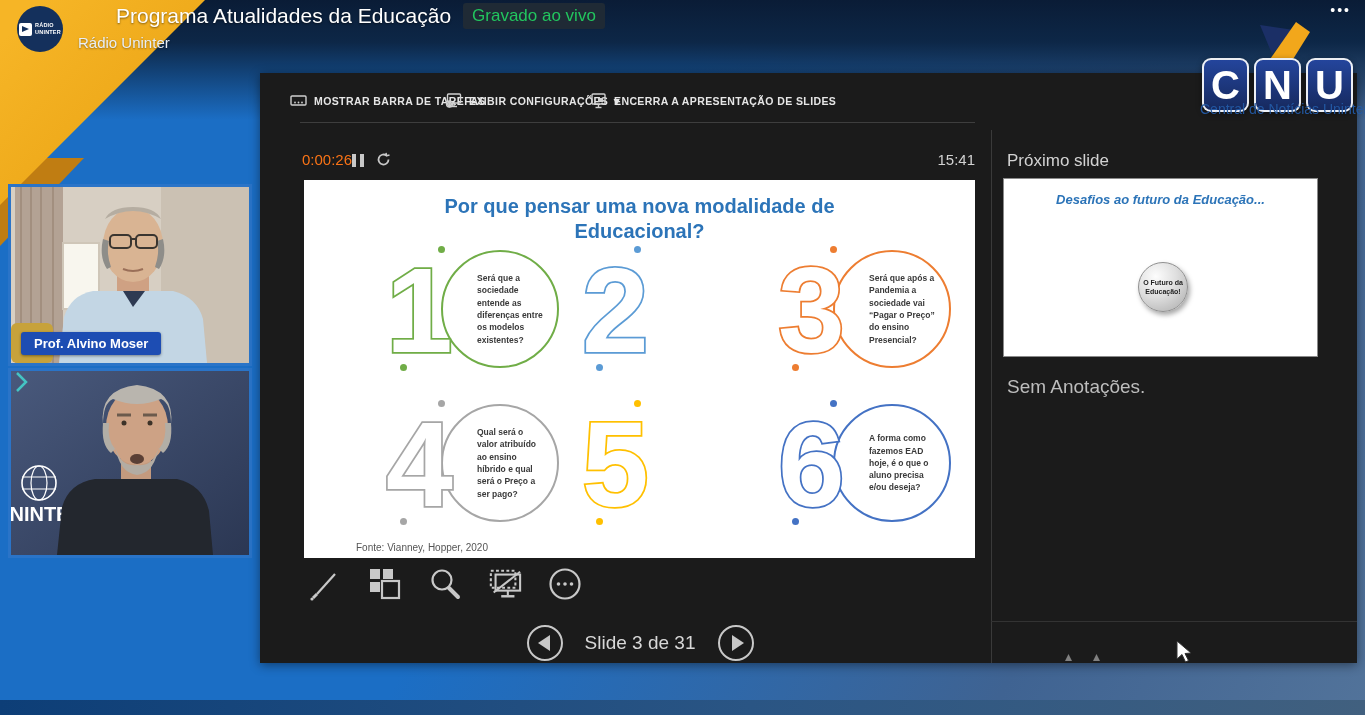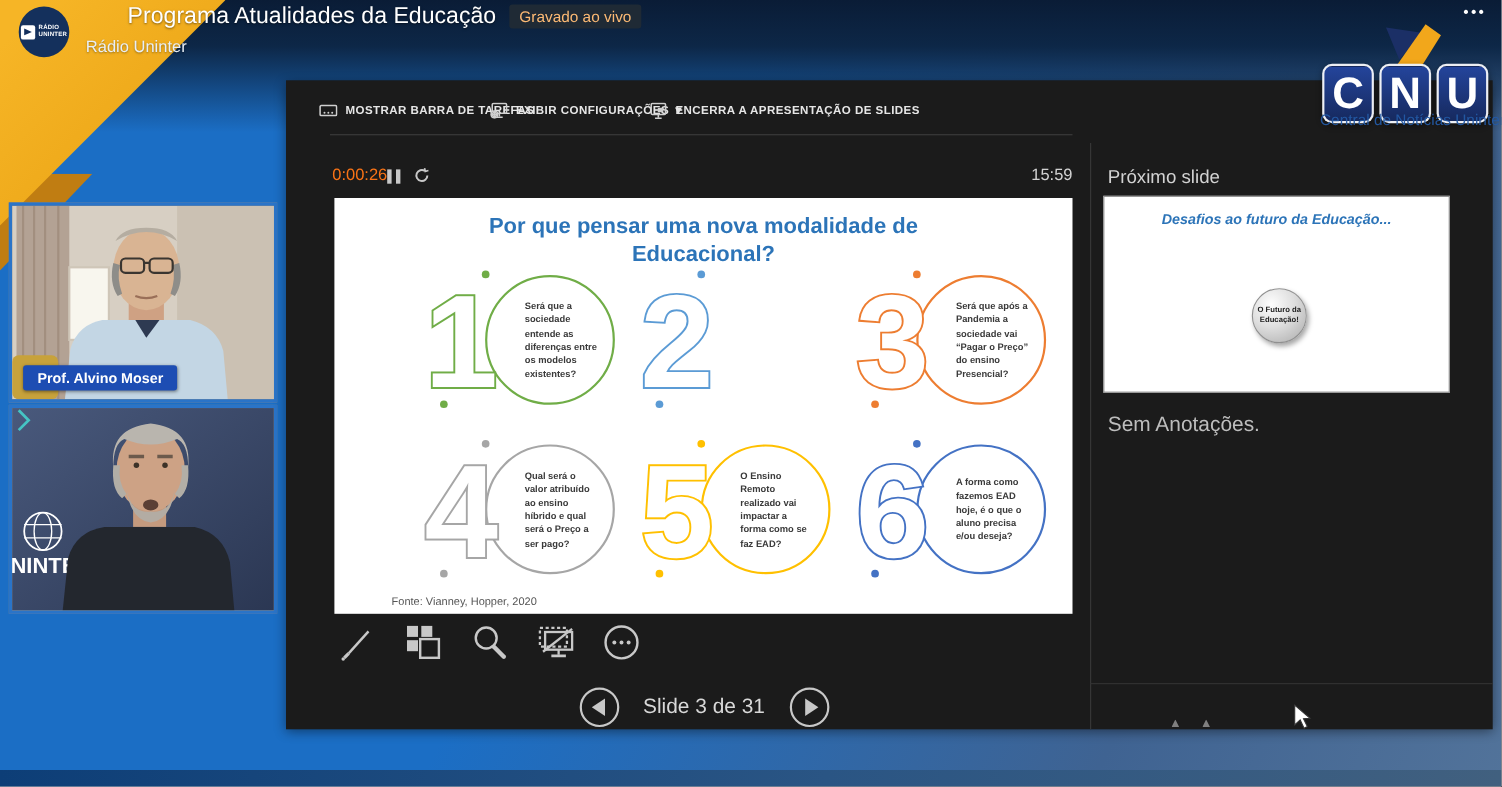--- a/index.html
+++ b/index.html
@@ -21,21 +21,21 @@
 
   
   .radio-logo { position:absolute; left:17px; top:6px; width:46px; height:46px; border-radius:50%;
     background:#14305c; display:flex; align-items:center; justify-content:center; gap:3px; }
   .radio-logo .rl-ic { width:13px; height:13px; background:#fff; border-radius:2px; position:relative; }
   .radio-logo .rl-ic:before { content:""; position:absolute; left:3px; top:3px; border-left:7px solid #14305c;
     border-top:3.5px solid transparent; border-bottom:3.5px solid transparent; }
   .radio-logo .rl-tx { color:#fff; font-size:5.5px; font-weight:bold; line-height:1.2; letter-spacing:.2px; }
   .hdr-title-row { position:absolute; left:76px; top:3px; display:flex; align-items:center; gap:12px;padding-left:40px; }
   .hdr-title { color:#fff; font-size:21px; font-weight:400; text-shadow:0 1px 2px rgba(0,0,0,.5); }
-  .live-badge { background:#1f2a35; color:#fdba74; font-size:14px; padding:3px 9px; border-radius:3px; white-space:nowrap; }
+  .live-badge { background:#1f2a35; color:#22c55e; font-size:17px; padding:3px 9px; border-radius:3px; white-space:nowrap; }
   .hdr-sub { position:absolute; left:78px; top:34px; color:#e9eff6; font-size:15px; text-shadow:0 1px 2px rgba(0,0,0,.4); }
   .dots-menu { position:absolute; right:14px; top:2px; color:#fff; font-size:14px; letter-spacing:2px; cursor:pointer; }
 
   
   .feed { position:absolute; left:8px; width:244px; border:3px solid #2a74c8; overflow:hidden; background:#888; }
   .feed1 { top:184px; height:182px; }
   .feed2 { top:368px; height:190px; }
   .feed svg { display:block; }
   .name-tag { position:absolute; left:10px; bottom:8px; background:#1d4db3; color:#fff; font-size:13px;
     font-weight:bold; padding:4px 13px; border-radius:3px; white-space:nowrap; box-shadow:0 1px 3px rgba(0,0,0,.4); }
@@ -242,21 +242,21 @@
     <span class="pause-btn">
         <i></i>
         <i></i>
       </span>
     <span class="replay-btn">
       <svg width="15" height="15" viewBox="0 0 15 15" fill="none" stroke="#c8c8c8" stroke-width="1.8">
         <path d="M12.5,7.5 a5,5 0 1 1 -2.2,-4.1"></path>
           <path d="M10,0.8 L10.6,3.8 L13.5,3.0" stroke-width="1.5"></path>
       </svg>
     </span>
-    <span class="clock">15:59</span>
+    <span class="clock">15:41</span>
 
     <div class="slide">
       <div class="slide-title">Por que pensar uma nova modalidade de Educacional?</div>
 
       <div class="q r1 c1" style="--c: #70ad47;">
         <div class="circle">
             <div class="qtext">Será que a sociedade entende as diferenças entre os modelos existentes?</div>
           </div>
         <svg class="digit" viewBox="0 0 100 128">
             <text x="0" y="106">1</text>
@@ -285,23 +285,20 @@
         <div class="circle">
             <div class="qtext">Qual será o valor atribuído ao ensino híbrido e qual será o Preço a ser pago?</div>
           </div>
         <svg class="digit" viewBox="0 0 100 128">
             <text x="0" y="106">4</text>
           </svg>
         <span class="dot1"></span>
           <span class="dot2"></span>
       </div>
       <div class="q r2 c2" style="--c: #ffc000;">
-        <div class="circle">
-            <div class="qtext">O Ensino Remoto realizado vai impactar a forma como se faz EAD?</div>
-          </div>
         <svg class="digit" viewBox="0 0 100 128">
             <text x="0" y="106">5</text>
           </svg>
         <span class="dot1"></span>
           <span class="dot2"></span>
       </div>
       <div class="q r2 c3" style="--c: #4472c4;">
         <div class="circle">
             <div class="qtext">A forma como fazemos EAD hoje, é o que o aluno precisa e/ou deseja?</div>
           </div>

